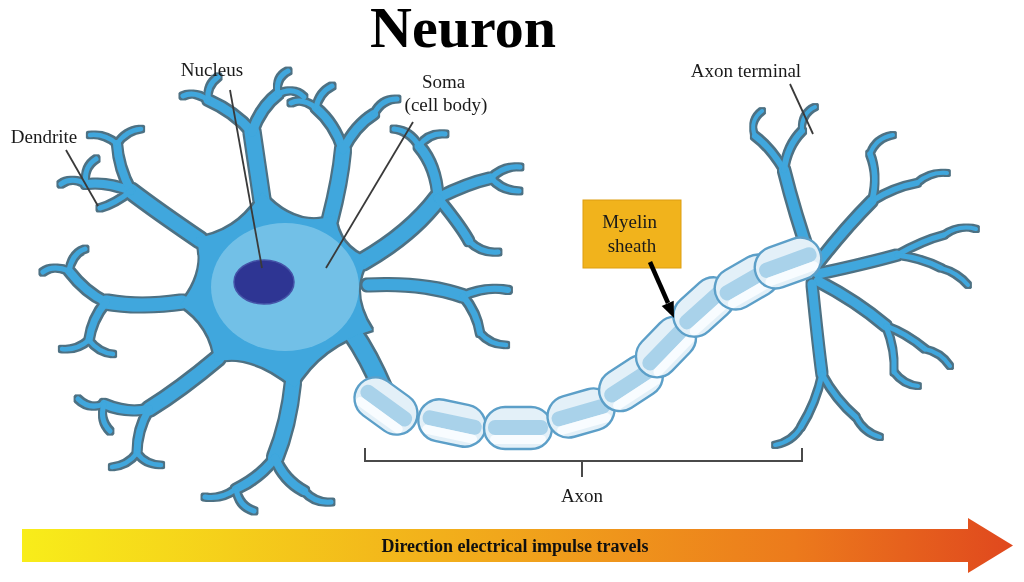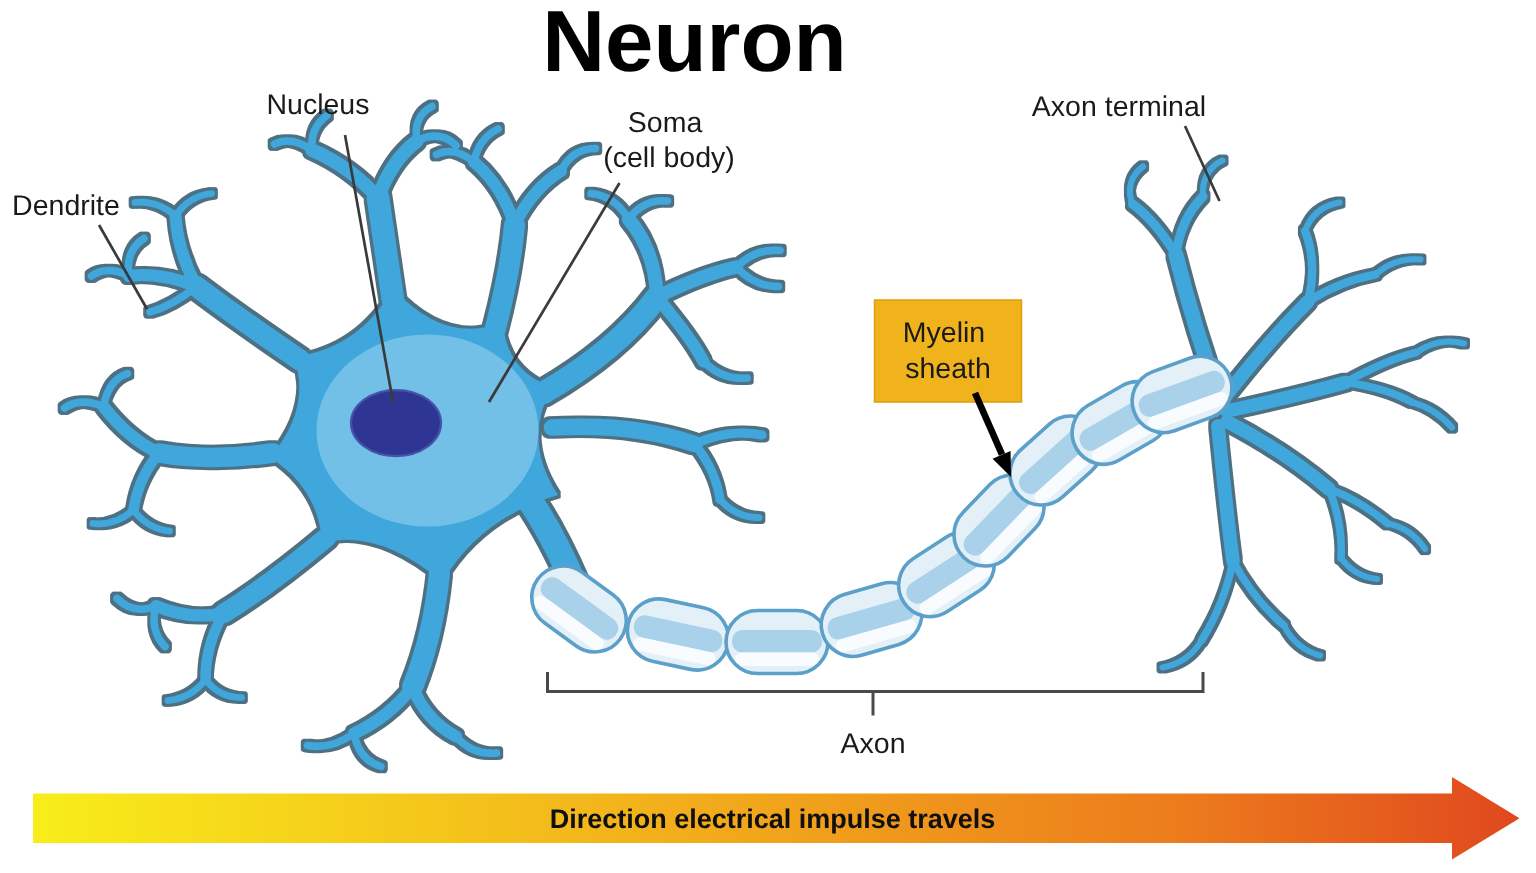--- a/index.html
+++ b/index.html
@@ -1,17 +1,17 @@
 <!DOCTYPE html>
 <html style="--neuron-blue: #3FA7DD; --neuron-outline: #4E7183; --soma-inner: #72C0E7; --nucleus-fill: #2F3693; --nucleus-edge: #4453A8; --myelin-fill: #E3F0F8; --myelin-stripe: #A9D2EA; --myelin-highlight: #FAFDFF; --myelin-outline: #5C9FC8; --callout-bg: #F1B31C; --callout-border: #DD9E11; --line-color: #3A3A3A; --text-color: #1A1A1A; --arrow-yellow: #F8ED1A; --arrow-orange: #F2B01B; --arrow-deep-orange: #EC7A1C; --arrow-red: #E0481E;"><head>
 <meta charset="utf-8">
 <style>
   html,body{margin:0;padding:0;background:#fff;}
   .stage{position:relative;width:1024px;height:582px;background:#fff;overflow:hidden;
-         font-family:Liberation Sans, sans-serif;}
+         font-family:Liberation Serif, serif;}
   svg{position:absolute;inset:0;display:block;}
 
   
   .den{fill:none;stroke:var(--neuron-blue);stroke-linecap:round;stroke-linejoin:round;}
   .soma{fill:var(--neuron-blue);stroke:none;}
   .soma-inner{fill:var(--soma-inner);}
   .nucleus{fill:var(--nucleus-fill);stroke:var(--nucleus-edge);stroke-width:1.5;}
 
   
   .cap-base{fill:var(--myelin-fill);}

